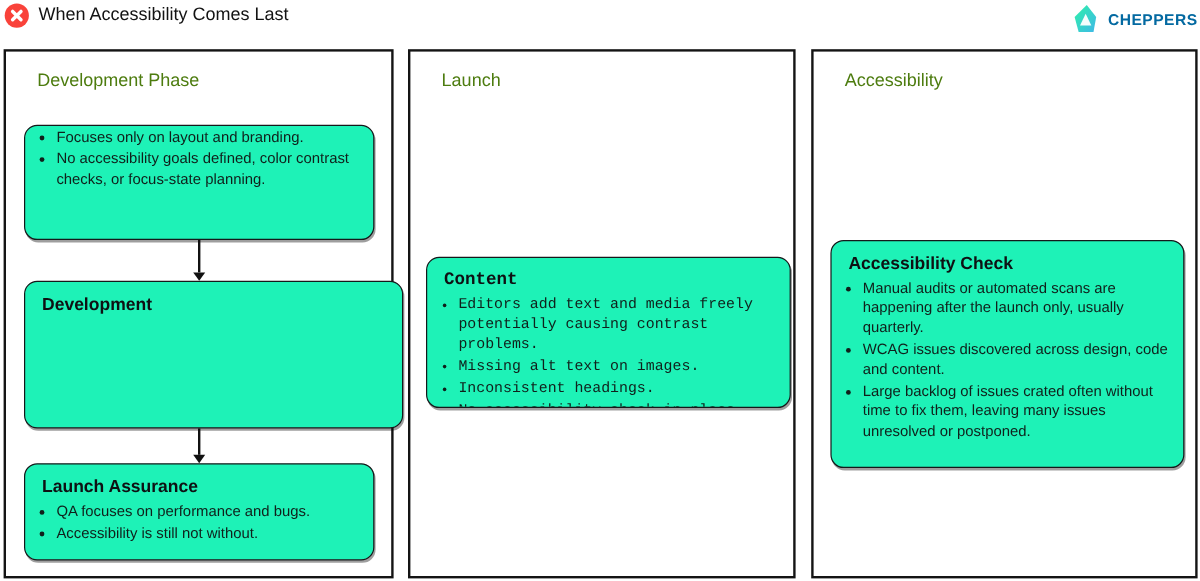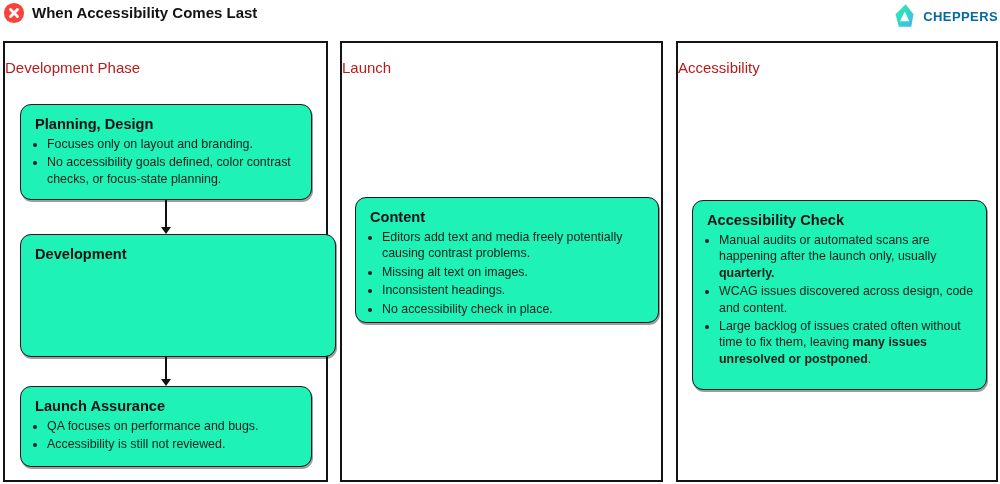--- a/index.html
+++ b/index.html
@@ -2,46 +2,46 @@
 <html><head>
 <meta charset="utf-8">
 <style>
   * { box-sizing: border-box; margin: 0; padding: 0; }
   html, body { width: 1000px; height: 484px; background: #ffffff; overflow: hidden; }
   body { font-family: "Liberation Sans", sans-serif; color: #121417; position: relative; }
 
   
   .header { position: absolute; left: 0; top: 0; width: 1000px; height: 32px; }
   .title-icon { position: absolute; left: 3px; top: 2px; width: 22px; height: 22px; }
-  .page-title { position: absolute; left: 32px; top: 4px; font-size: 15px; font-weight: bold; color: #131313; }
+  .page-title { position: absolute; left: 32px; top: 4px; font-size: 15px; font-weight: normal; color: #131313; }
   .brand { position: absolute; right: 2px; top: 3px; display: flex; align-items: center; gap: 5px; }
   .brand svg { width: 27px; height: 27px; }
   .brand-name { font-size: 13px; font-weight: bold; letter-spacing: .4px; color: #0369a1; text-align: right; }
 
   
   .col { position: absolute; top: 41px; height: 441px; border: 2px solid #141414; background: #fff; }
   .col-1 { left: 3px;   width: 325px; }
   .col-2 { left: 340px; width: 323px; }
   .col-3 { left: 676px; width: 322px; }
-  .col-title { position: absolute; left: 0; top: 16px; font-size: 15px; color: #b91c1c; }
+  .col-title { position: absolute; left: 26px; top: 16px; font-size: 15px; color: #4d7c0f; }
 
   
   .box { position: absolute; background: #1ef2b7; border: 1.3px solid #15181a;
          border-radius: 11px; box-shadow: 1px 2px 0 rgba(0,0,0,.38); overflow: hidden; }
   .box-title { margin: 11px 14px 4px 14px; font-size: 14.6px; font-weight: bold; color: #0e1113; }
   .box ul { margin: 1px 10px 0 0; padding-left: 26px; font-size: 12.4px; line-height: 1.32; color: #10201b; }
   .box li { margin-bottom: 2px; }
-  .box li b { font-weight: bold; }
+  .box li b { font-weight: normal; }
 
   
   .box-planning    { left: 15px; top: 61px;  width: 292px; height: 96px; }
   .box-development { left: 15px; top: 191px; width: 316px; height: 123px; }
   .box-qa          { left: 15px; top: 343px; width: 292px; height: 81px; }
   
-  .box-content     { left: 13px; top: 154px; width: 304px; height: 126px; }
+  .box-content     { left: 13px; top: 171px; width: 304px; height: 126px; font-family: Liberation Mono, monospace; }
   
   .box-a11y-check  { left: 14px; top: 157px; width: 295px; height: 190px; }
 
   
   .arrow { position: absolute; width: 2px; background: #111; left: 160px; }
   .arrow-1 { top: 157px; height: 27px; }
   .arrow-2 { top: 314px; height: 22px; }
   .arrow::after { content: ""; position: absolute; bottom: -7px; left: -4px;
                   border: 5px solid transparent; border-bottom: 0; border-top: 7px solid #111; }
 </style>
@@ -69,40 +69,39 @@
       <path d="M12.2 7.5 L16.4 16.2 L8 16.2 Z" fill="#ffffff" opacity="0.95"></path>
     </svg>
     <span class="brand-name">CHEPPERS</span>
   </div>
 </div>
 
 <div class="col col-1">
   <div class="col-title">Development Phase</div>
 
   <div class="box box-planning">
-    <div class="box-title">Planning, Design</div>
     <ul>
         <li><span>Focuses only on layout and branding.</span></li>
         <li><span>No accessibility goals defined, color contrast checks, or focus-state planning.</span></li>
       </ul>
   </div>
 
   <div class="arrow arrow-1"></div>
 
   <div class="box box-development">
     <div class="box-title">Development</div>
   </div>
 
   <div class="arrow arrow-2"></div>
 
   <div class="box box-qa">
     <div class="box-title">Launch Assurance</div>
     <ul>
         <li><span>QA focuses on performance and bugs.</span></li>
-        <li><span>Accessibility is still not reviewed.</span></li>
+        <li><span>Accessibility is still not without.</span></li>
       </ul>
   </div>
 </div>
 
 <div class="col col-2">
   <div class="col-title">Launch</div>
 
   <div class="box box-content">
     <div class="box-title">Content</div>
     <ul>

